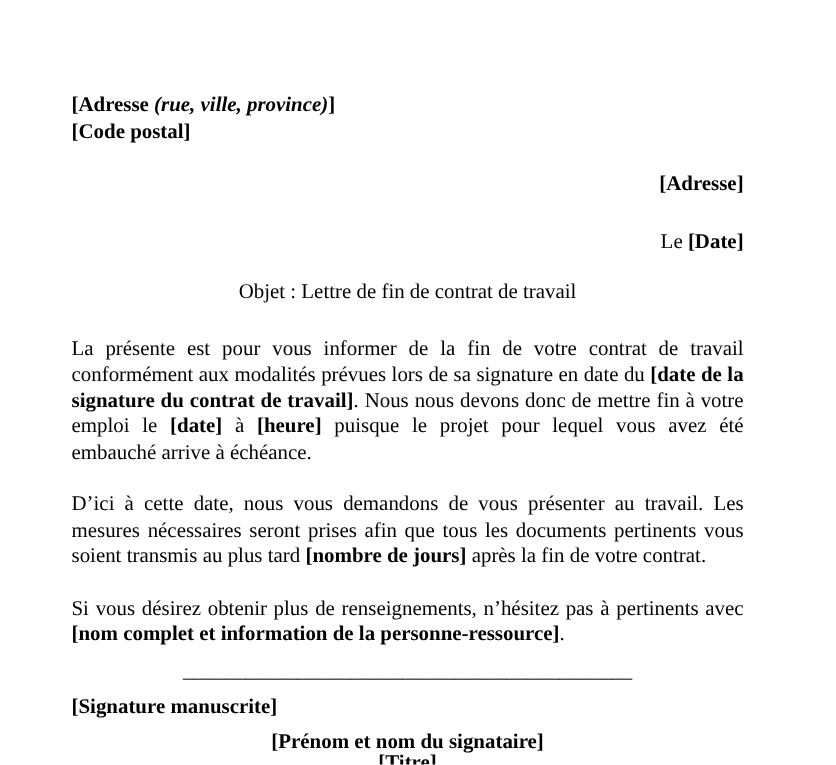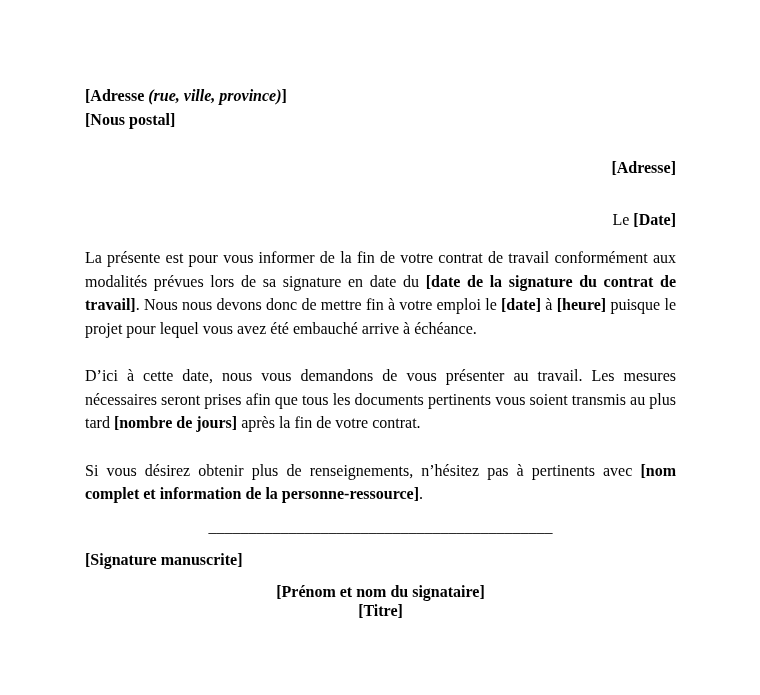--- a/index.html
+++ b/index.html
@@ -9,58 +9,59 @@
   }
   body {
     width: 760px;
     height: 695px;
     overflow: hidden;
   }
   .page {
     box-sizing: border-box;
     width: 760px;
     height: 695px;
-    padding: 84px 84px 0 85px;
+    padding: 84px 84px 0 65px;
     background: #ffffff;
     color: #000000;
     font-family: "Liberation Serif", "DejaVu Serif", serif;
-    font-size: 16px;
+    font-size: 19px;
     line-height: 23.5px;
   }
   p { margin: 0; padding: 0; }
   .b  { font-weight: bold; }
   .bi { font-weight: bold; font-style: italic; }
 
   .sender-block     { margin-top: 0; font-weight: bold; }
   .recipient-block  { margin-top: 25px; text-align: right; font-weight: bold; }
   .date-line        { margin-top: 28px; text-align: right; }
   .subject-line     { margin-top: 23px; text-align: center; }
-  .para-1           { margin-top: 15px; text-align: justify; }
+  .para-1           { margin-top: 28px; text-align: justify; }
   .para-2           { margin-top: 24px; text-align: justify; }
   .para-3           { margin-top: 24px; text-align: justify; }
   .signature-rule   { margin-top: 9px; text-align: center; white-space: nowrap; }
   .handwritten-sig  { margin-top: 10px; text-align: left; font-weight: bold; }
   .signatory-block  { margin-top: 10px; text-align: center; font-weight: bold; line-height: 19px; }
 </style>
 </head>
 <body>
 
 <div class="page">
 
   <div class="sender-block">
     <p><span>[Adresse </span><span class="bi">(rue, ville, province)</span><span>]</span></p>
-    <p>[Nous postal]</p>
+    <p>[Code postal]</p>
   </div>
 
   <div class="recipient-block">
     <p>[Adresse]</p>
   </div>
 
   <p class="date-line"><span>Le </span><span class="b">[Date]</span></p>
 
+  <p class="subject-line">Objet : Lettre de fin de contrat de travail</p>
 
   <p class="para-1"><span>La présente est pour vous informer de la fin de votre contrat de travail conformément aux modalités prévues lors de sa signature en date du </span><span class="b">[date de la signature du contrat de travail]</span><span>. Nous nous devons donc de mettre fin à votre emploi le </span><span class="b">[date]</span><span> à </span><span class="b">[heure]</span><span> puisque le projet pour lequel vous avez été embauché arrive à échéance.</span></p>
 
   <p class="para-2"><span>D’ici à cette date, nous vous demandons de vous présenter au travail. Les mesures nécessaires seront prises afin que tous les documents pertinents vous soient transmis au plus tard </span><span class="b">[nombre de jours]</span><span> après la fin de votre contrat.</span></p>
 
   <p class="para-3"><span>Si vous désirez obtenir plus de renseignements, n’hésitez pas à pertinents avec </span><span class="b">[nom complet et information de la personne-ressource]</span><span>.</span></p>
 
   <p class="signature-rule">___________________________________________</p>
 
   <p class="handwritten-sig">[Signature manuscrite]</p>

